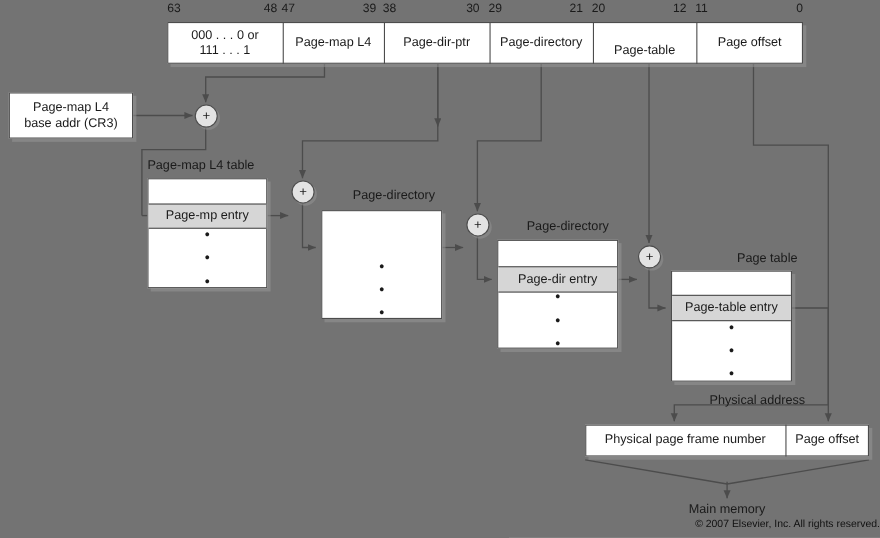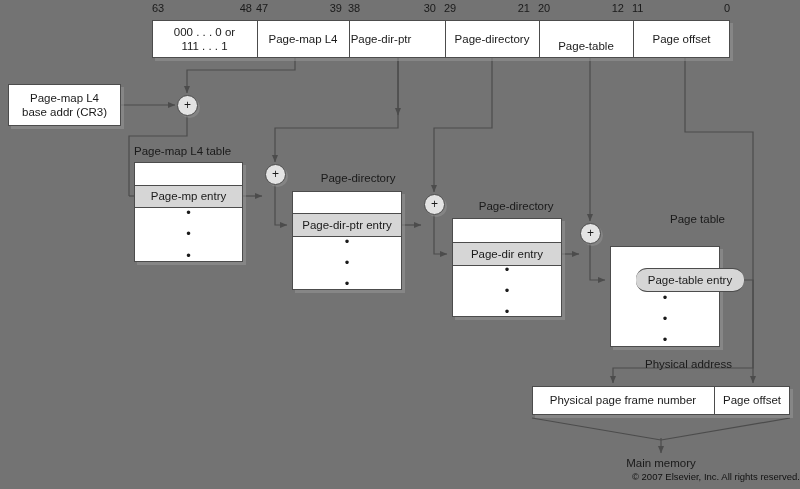--- a/index.html
+++ b/index.html
@@ -141,21 +141,21 @@
 
   <div class="cell" style="left:152px;top:20px;width:105px;height:38px;flex-direction:column;">
     <span>000 . . . 0 or</span>
     <span>111 . . . 1</span>
   </div>
   <div class="vline" style="left:257px;top:20px;height:38px;"></div>
 
   <div class="cell" style="left:257px;top:20px;width:92px;height:38px;">Page-map L4</div>
   <div class="vline" style="left:349px;top:20px;height:38px;"></div>
 
-  <div class="cell" style="left:333px;top:20px;width:96px;height:38px;">Page-dir-ptr</div>
+  <div class="cell" style="left:349px;top:20px;width:96px;height:38px;">Page-dir-ptr</div>
   <div class="vline" style="left:445px;top:20px;height:38px;"></div>
 
   <div class="cell" style="left:445px;top:20px;width:94px;height:38px;">Page-directory</div>
   <div class="vline" style="left:539px;top:20px;height:38px;"></div>
 
   <div class="cell" style="left:539px;top:20px;width:94px;height:52px;">Page-table</div>
   <div class="vline" style="left:633px;top:20px;height:38px;"></div>
 
   <div class="cell" style="left:633px;top:20px;width:97px;height:38px;">Page offset</div>
 
@@ -177,42 +177,41 @@
     <span>•</span>
     <span>•</span>
     <span>•</span>
   </div>
 
   <div class="lbl" style="left:308px;top:156px;">
     <span>Page-directory</span><br>
     <span>pointer table</span>
   </div>
   <div class="box" style="left:292px;top:191px;width:110px;height:99px;"></div>
-  <div class="cell shaded" style="left:293px;top:213px;width:108px;height:24px;border-top:1.2px solid #4c4c4c;border-bottom:1.2px solid #4c4c4c;">Page-dir-ptr entry</div>
   <div class="cell" style="left:293px;top:237px;width:108px;height:52px;flex-direction:column;justify-content:center;gap:5px;font-size:13px;">
     <span>•</span>
     <span>•</span>
     <span>•</span>
   </div>
 
   <div class="lbl" style="left:466px;top:184px;">
     <span>Page-directory</span><br>
     <span>table</span>
   </div>
   <div class="box" style="left:452px;top:218px;width:110px;height:99px;"></div>
   <div class="cell shaded" style="left:453px;top:242px;width:108px;height:24px;border-top:1.2px solid #4c4c4c;border-bottom:1.2px solid #4c4c4c;">Page-dir entry</div>
   <div class="cell" style="left:453px;top:266px;width:108px;height:50px;flex-direction:column;justify-content:center;gap:5px;font-size:13px;">
     <span>•</span>
     <span>•</span>
     <span>•</span>
   </div>
 
-  <div class="lbl" style="left:634px;top:212px;padding-left:36px;">Page table</div>
+  <div class="lbl" style="left:634px;top:228px;padding-left:36px;">Page table</div>
   <div class="box" style="left:610px;top:246px;width:110px;height:101px;"></div>
-  <div class="cell shaded" style="left:636px;top:268px;width:108px;height:24px;border-top:1.2px solid #4c4c4c;border-bottom:1.2px solid #4c4c4c;border-radius:11px;">Page-table entry</div>
+  <div class="cell shaded" style="left:611px;top:268px;width:108px;height:24px;border-top:1.2px solid #4c4c4c;border-bottom:1.2px solid #4c4c4c;">Page-table entry</div>
   <div class="cell" style="left:611px;top:292px;width:108px;height:54px;flex-direction:column;justify-content:center;gap:5px;font-size:13px;">
     <span>•</span>
     <span>•</span>
     <span>•</span>
   </div>
 
   <div class="lbl" style="left:645px;top:357px;">Physical address</div>
   <div class="box" style="left:532px;top:386px;width:258px;height:29px;"></div>
   <div class="cell" style="left:532px;top:386px;width:182px;height:29px;">Physical page frame number</div>
   <div class="vline" style="left:714px;top:386px;height:29px;"></div>

